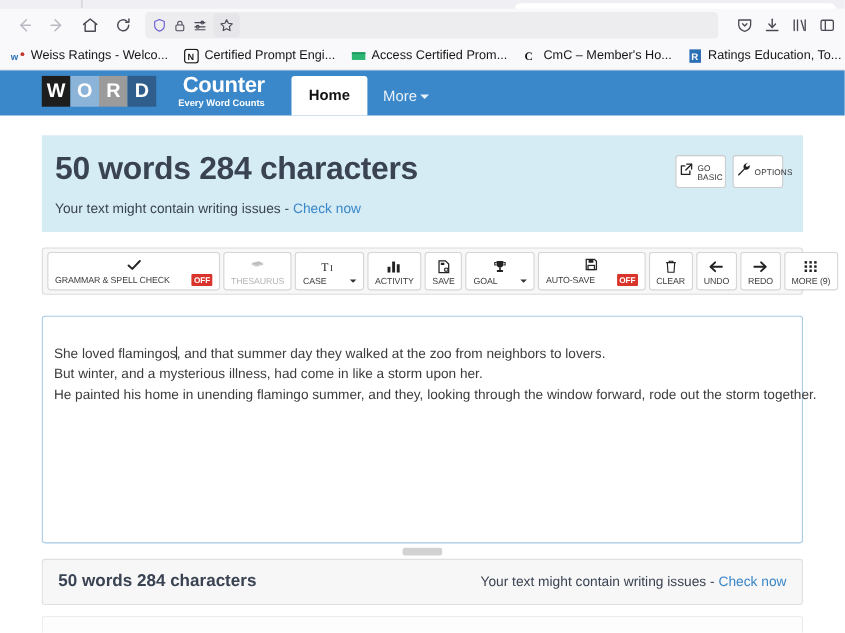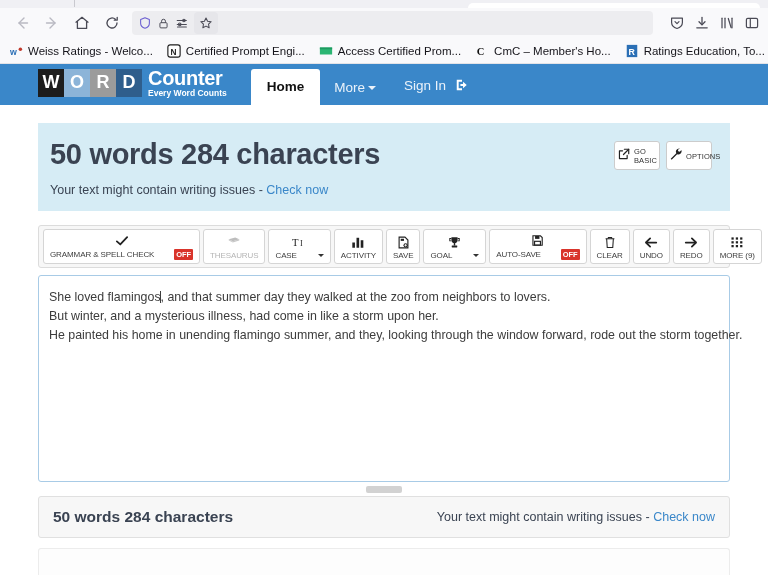--- a/index.html
+++ b/index.html
@@ -99,21 +99,21 @@
     display: flex; align-items: flex-end;
     padding-left: 38px;
   }
   .logo { display: flex; align-items: center; height: 41px; padding-bottom: 4px; }
   .logo-sq {
     width: 26px; height: 28px;
     display: flex; align-items: center; justify-content: center;
     color: #fff; font-weight: bold; font-size: 18px;
     font-family: "Liberation Sans", sans-serif;
   }
-  .logo-text { margin-left: 6px; color: #fff; line-height: 1; }
+  .logo-text { margin-left: 20px; color: #fff; line-height: 1; text-align: right; }
   .logo-main { font-size: 20px; font-weight: bold; letter-spacing: -.3px; }
   .logo-sub { font-size: 8.5px; font-weight: bold; margin-top: 1px; }
 
   .nav-links { display: flex; align-items: flex-end; height: 41px; margin-left: 24px; }
   .nav-link {
     color: #eaf2fa;
     font-size: 13.5px;
     padding: 10px 14px 11px 14px;
     line-height: 1;
     white-space: nowrap;
@@ -178,26 +178,26 @@
   .badge-off {
     background: #d9342b; color: #fff; font-size: 7.5px; font-weight: bold;
     padding: 1px 2px 0; border-radius: 1px; line-height: 1.25;
   }
   .mini-caret { display: inline-block; width:0;height:0;margin-left:1px;
     border-left: 3px solid transparent; border-right: 3px solid transparent;
     border-top: 3.5px solid #333; }
 
   
   .editor {
-    margin-top: 7px;
+    margin-top: 19px;
     border: 1px solid #a8cbe6;
     border-radius: 3px;
     background: #fff;
     height: 207px;
-    padding: 12px 10px;
+    padding: 24px 10px;
     position: relative;
   }
   .editor p {
     font-size: 12.4px; color: #3c3c3c; line-height: 1.55;
     white-space: nowrap;
   }
   .caret-bar {
     display: inline-block; width: 1px; height: 12px; background: #3c3c3c;
     vertical-align: -2px; margin: 0 -0.5px;
   }
@@ -377,28 +377,20 @@
     <span class="logo-sq" style="background:#2f5e8c">D</span>
     <span class="logo-text">
       <div class="logo-main">Counter</div>
       <div class="logo-sub">Every Word Counts</div>
     </span>
   </div>
 
   <div class="nav-links">
     <div class="nav-link active"><span>Home</span></div>
     <div class="nav-link"><span>More</span><i class="caret"></i></div>
-    <div class="nav-link"><span>Sign In</span>
-      <span style="margin-left:5px;display:inline-block;vertical-align:-2px;">
-        <svg width="14" height="14" viewBox="0 0 16 16" fill="#fff">
-            <path d="M2 2h6v2.2H4.2v7.6H8V14H2z"></path>
-            <path d="M9.2 4.4 13.4 8 9.2 11.6v-2.4H6.2V6.8h3z"></path>
-          </svg>
-      </span>
-    </div>
   </div>
 </div>
 
 <div class="page">
 
   <div class="alert-box">
     <div>
       <div class="count-head">50 words 284 characters</div>
       <div class="alert-sub">
         <span>Your text might contain writing issues -</span>

